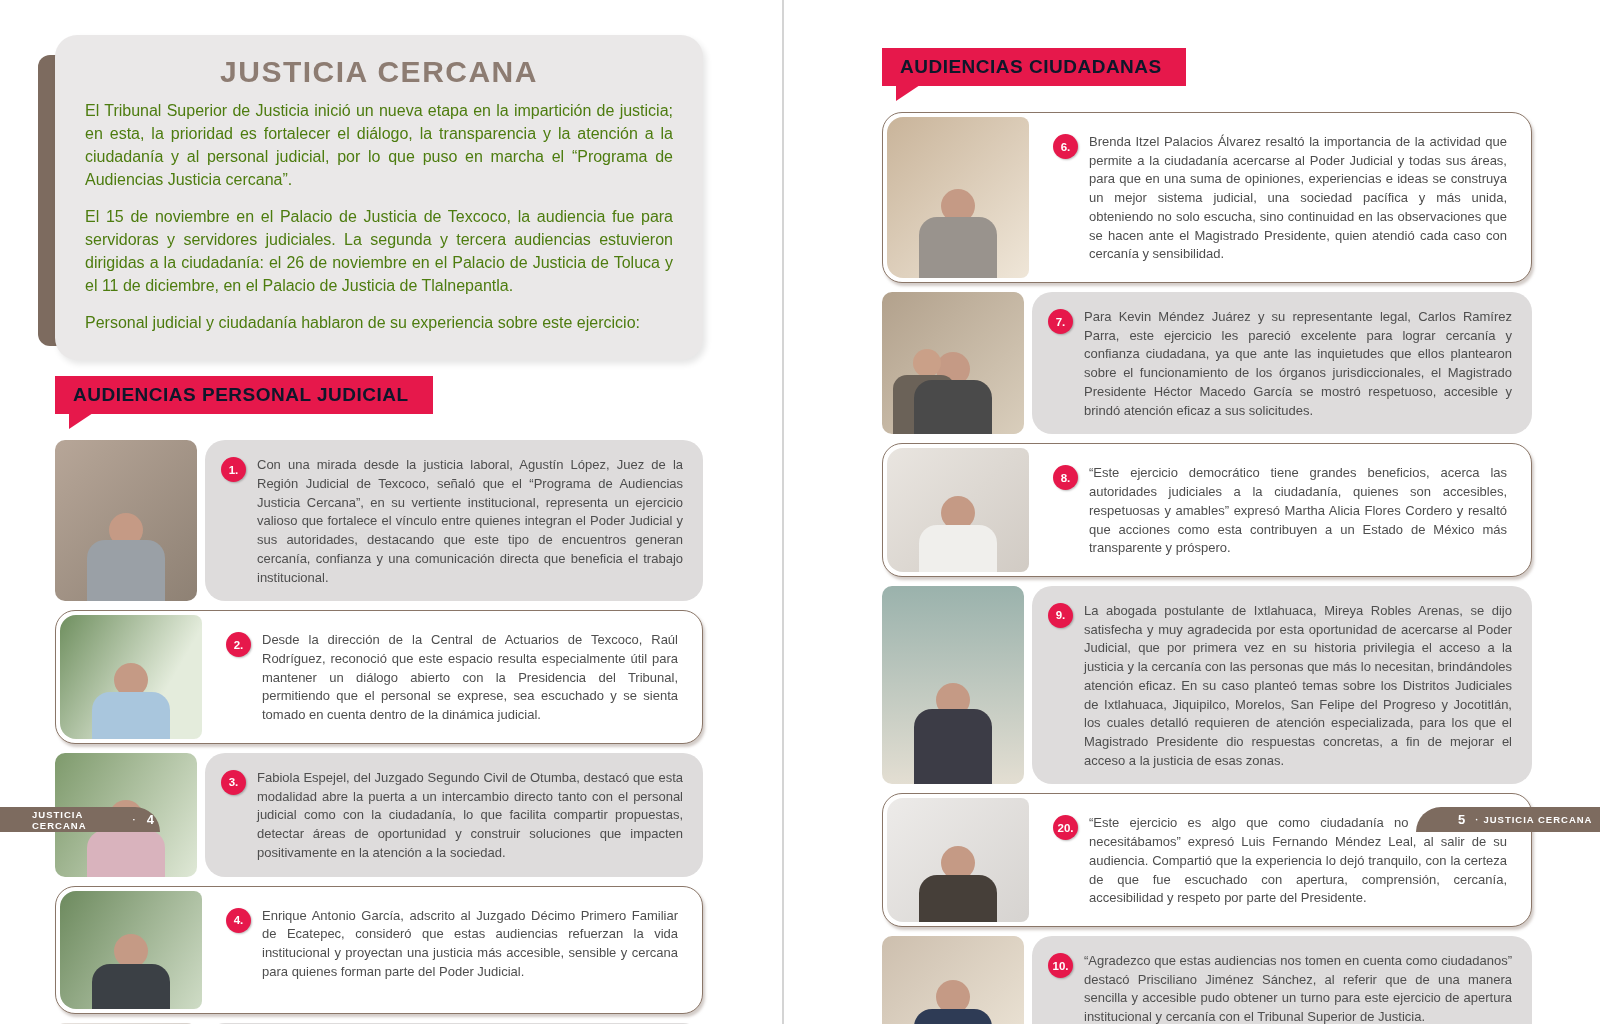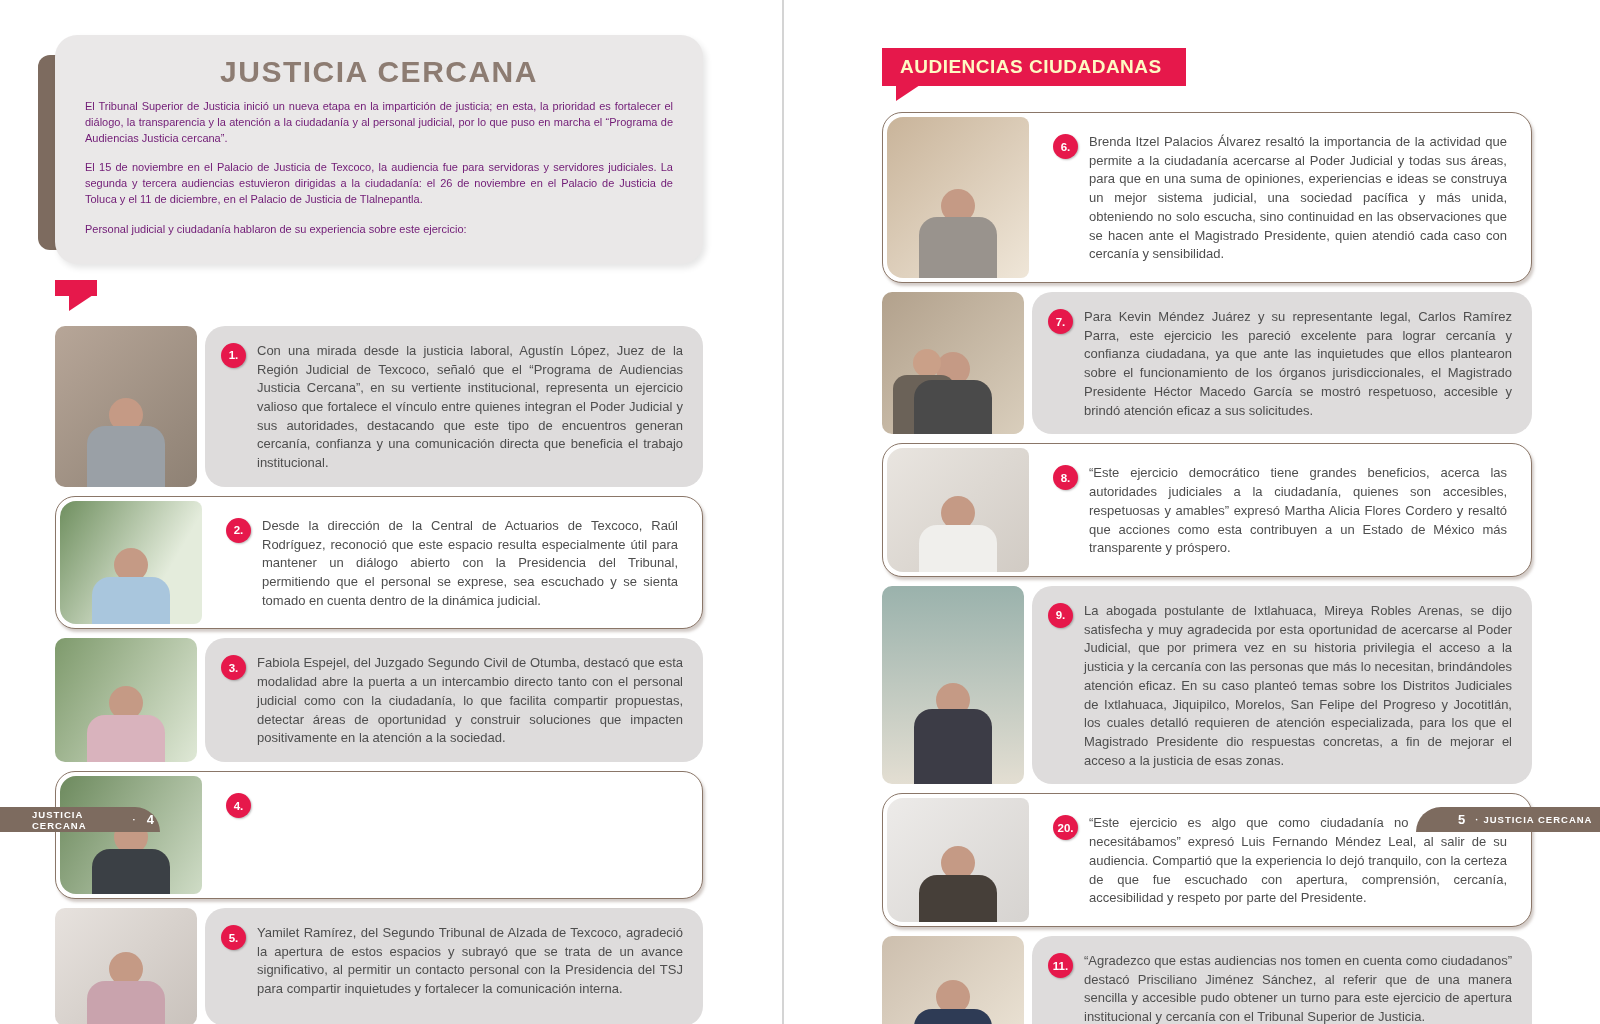--- a/index.html
+++ b/index.html
@@ -13,26 +13,26 @@
   .page-right { left:882px; width:650px; }
 
   
   .intro-wrap { position:relative; margin-top:35px; }
   .intro-tab { position:absolute; left:-17px; top:20px; bottom:14px; width:44px;
                background:#7d6b5f; border-radius:12px; }
   .intro-card { position:relative; background:#eae8e8; border-radius:22px;
                 padding:16px 30px 18px 30px; box-shadow:3px 4px 6px rgba(0,0,0,.10); }
   .intro-title { text-align:center; color:#8d7c72; font-size:30px; font-weight:bold;
                  letter-spacing:1.5px; margin:4px 0 10px 0; }
-  .intro-card p { color:#701a75; font-size:11px; line-height:1.44; text-align:justify;
+  .intro-card p { color:#4d7c0f; font-size:16px; line-height:1.44; text-align:justify;
                   margin-bottom:14px; }
   .intro-card p:last-child { margin-bottom:8px; }
 
   
-  .banner { position:relative; display:inline-block; background:#e6184b; color:#fef9c3;
+  .banner { position:relative; display:inline-block; background:#e6184b; color:#0f172a;
             font-size:19px; font-weight:bold; letter-spacing:.5px;
             padding:8px 24px 8px 18px; margin:16px 0 26px 0; }
   .banner .tail { position:absolute; left:14px; bottom:-15px; width:0; height:0;
                   border-top:16px solid #e6184b; border-right:24px solid transparent; }
   .page-right .banner { margin-top:48px; }
 
   
   .item { display:flex; align-items:stretch; margin-bottom:9px; }
   .photo { flex:0 0 142px; min-height:118px; border-radius:10px; position:relative;
            overflow:hidden; }
@@ -91,20 +91,21 @@
       <div class="intro-tab"></div>
       <div class="intro-card">
         <div class="intro-title">JUSTICIA CERCANA</div>
         <p>El Tribunal Superior de Justicia inició un nueva etapa en la impartición de justicia; en esta, la prioridad es fortalecer el diálogo, la transparencia y la atención a la ciudadanía y al personal judicial, por lo que puso en marcha el “Programa de Audiencias Justicia cercana”.</p>
         <p>El 15 de noviembre en el Palacio de Justicia de Texcoco, la audiencia fue para servidoras y servidores judiciales. La segunda y tercera audiencias estuvieron dirigidas a la ciudadanía: el 26 de noviembre en el Palacio de Justicia de Toluca y el 11 de diciembre, en el Palacio de Justicia de Tlalnepantla.</p>
         <p>Personal judicial y ciudadanía hablaron de su experiencia sobre este ejercicio:</p>
       </div>
     </div>
 
     <div class="banner">
+      <span>AUDIENCIAS PERSONAL JUDICIAL</span>
       <span class="tail"></span>
     </div>
 
     <div class="item gray">
       <div class="photo photo-1" title="man-in-gray-jacket-office"></div>
       <div class="bubble">
         <span class="badge">1.</span>
         <p class="item-text">Con una mirada desde la justicia laboral, Agustín López, Juez de la Región Judicial de Texcoco, señaló que el “Programa de Audiencias Justicia Cercana”, en su vertiente institucional, representa un ejercicio valioso que fortalece el vínculo entre quienes integran el Poder Judicial y sus autoridades, destacando que este tipo de encuentros generan cercanía, confianza y una comunicación directa que beneficia el trabajo institucional.</p>
       </div>
     </div>
@@ -122,20 +123,21 @@
       <div class="bubble">
         <span class="badge">3.</span>
         <p class="item-text">Fabiola Espejel, del Juzgado Segundo Civil de Otumba, destacó que esta modalidad abre la puerta a un intercambio directo tanto con el personal judicial como con la ciudadanía, lo que facilita compartir propuestas, detectar áreas de oportunidad y construir soluciones que impacten positivamente en la atención a la sociedad.</p>
       </div>
     </div>
 
     <div class="item outlined">
       <div class="photo photo-4" title="man-dark-suit-plants"></div>
       <div class="bubble">
         <span class="badge">4.</span>
+        <p class="item-text">Enrique Antonio García, adscrito al Juzgado Décimo Primero Familiar de Ecatepec, consideró que estas audiencias refuerzan la vida institucional y proyectan una justicia más accesible, sensible y cercana para quienes forman parte del Poder Judicial.</p>
       </div>
     </div>
 
     <div class="item gray">
       <div class="photo photo-5" title="woman-mauve-sweater"></div>
       <div class="bubble">
         <span class="badge">5.</span>
         <p class="item-text">Yamilet Ramírez, del Segundo Tribunal de Alzada de Texcoco, agradeció la apertura de estos espacios y subrayó que se trata de un avance significativo, al permitir un contacto personal con la Presidencia del TSJ para compartir inquietudes y fortalecer la comunicación interna.</p>
       </div>
     </div>
@@ -186,21 +188,21 @@
       <div class="photo photo-10" title="man-curly-hair-dark-jacket-corridor"></div>
       <div class="bubble">
         <span class="badge">20.</span>
         <p class="item-text">“Este ejercicio es algo que como ciudadanía no sabíamos que necesitábamos” expresó Luis Fernando Méndez Leal, al salir de su audiencia. Compartió que la experiencia lo dejó tranquilo, con la certeza de que fue escuchado con apertura, comprensión, cercanía, accesibilidad y respeto por parte del Presidente.</p>
       </div>
     </div>
 
     <div class="item gray">
       <div class="photo photo-11" title="man-navy-suit-palace-interior"></div>
       <div class="bubble">
-        <span class="badge">11.</span>
+        <span class="badge">10.</span>
         <p class="item-text">“Agradezco que estas audiencias nos tomen en cuenta como ciudadanos” destacó Prisciliano Jiménez Sánchez, al referir que de una manera sencilla y accesible pudo obtener un turno para este ejercicio de apertura institucional y cercanía con el Tribunal Superior de Justicia.</p>
       </div>
     </div>
   </div>
 
   <div class="footer-bar footer-left">
     <span>JUSTICIA CERCANA</span>
     <span class="sep">·</span>
     <span class="pg">4</span>
   </div>

